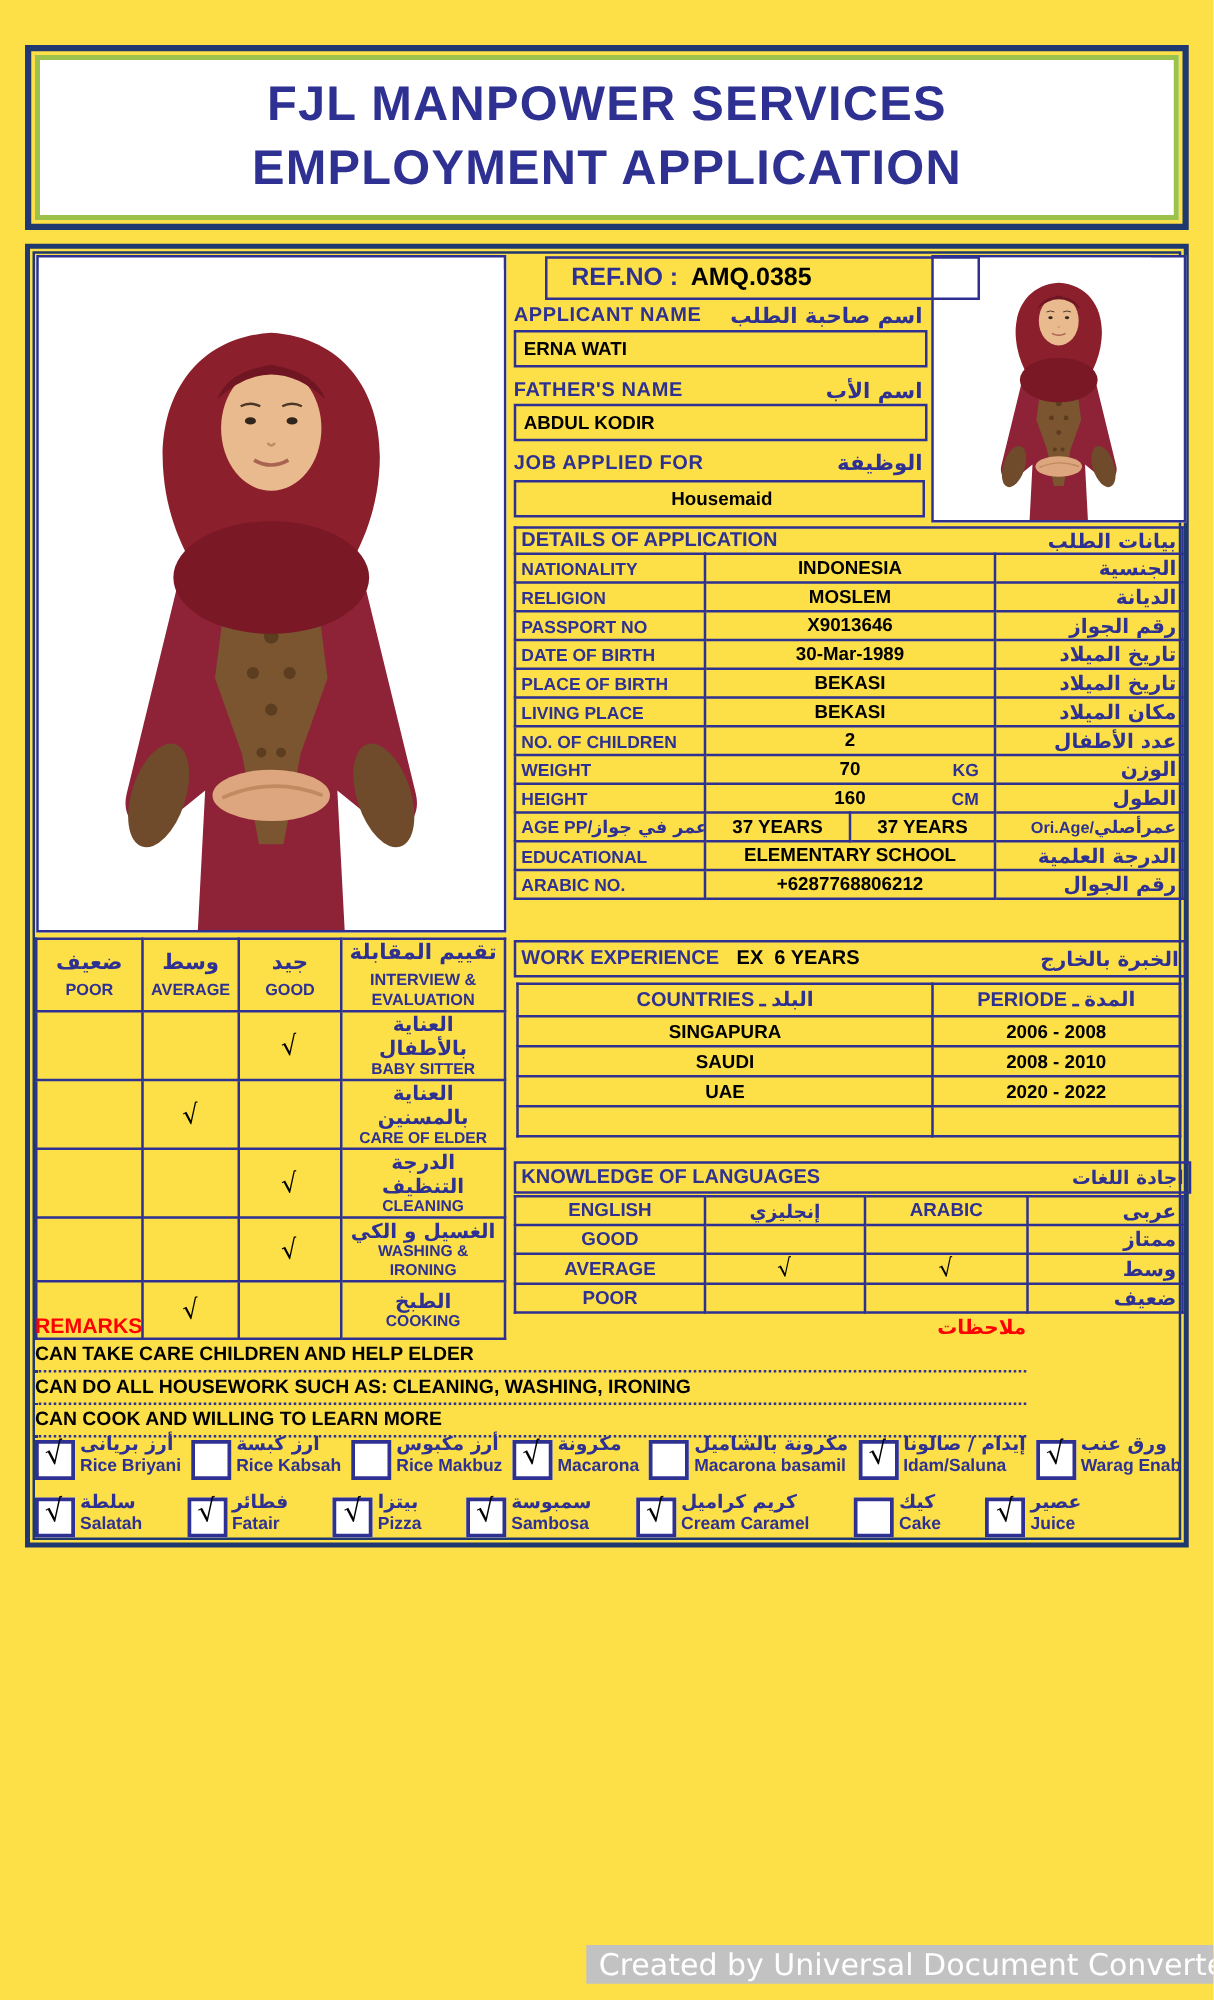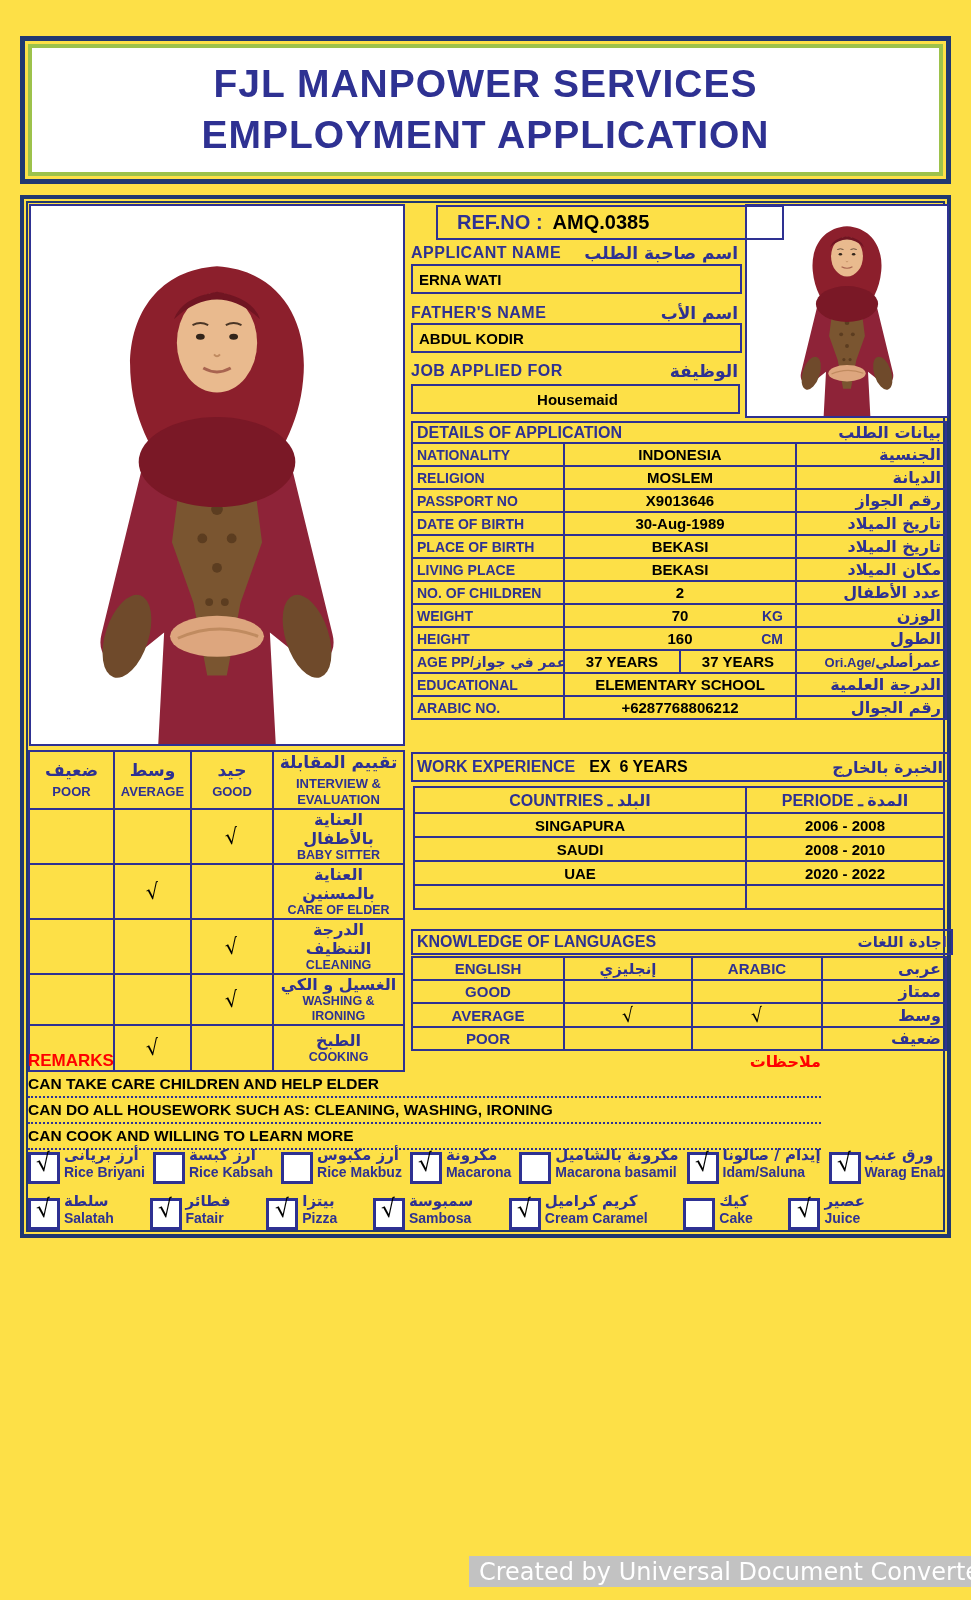--- a/index.html
+++ b/index.html
@@ -221,21 +221,21 @@
       <td class="val" colspan="2">MOSLEM</td>
       <td class="arc arf" dir="rtl">الديانة</td>
     </tr>
     <tr class="dr">
       <td class="lbl">PASSPORT NO</td>
       <td class="val" colspan="2">X9013646</td>
       <td class="arc arf" dir="rtl">رقم الجواز</td>
     </tr>
     <tr class="dr">
       <td class="lbl">DATE OF BIRTH</td>
-      <td class="val" colspan="2">30-Aug-1989</td>
+      <td class="val" colspan="2">30-Mar-1989</td>
       <td class="arc arf" dir="rtl">تاريخ الميلاد</td>
     </tr>
     <tr class="dr">
       <td class="lbl">PLACE OF BIRTH</td>
       <td class="val" colspan="2">BEKASI</td>
       <td class="arc arf" dir="rtl">تاريخ الميلاد</td>
     </tr>
     <tr class="dr">
       <td class="lbl">LIVING PLACE</td>
       <td class="val" colspan="2">BEKASI</td>

